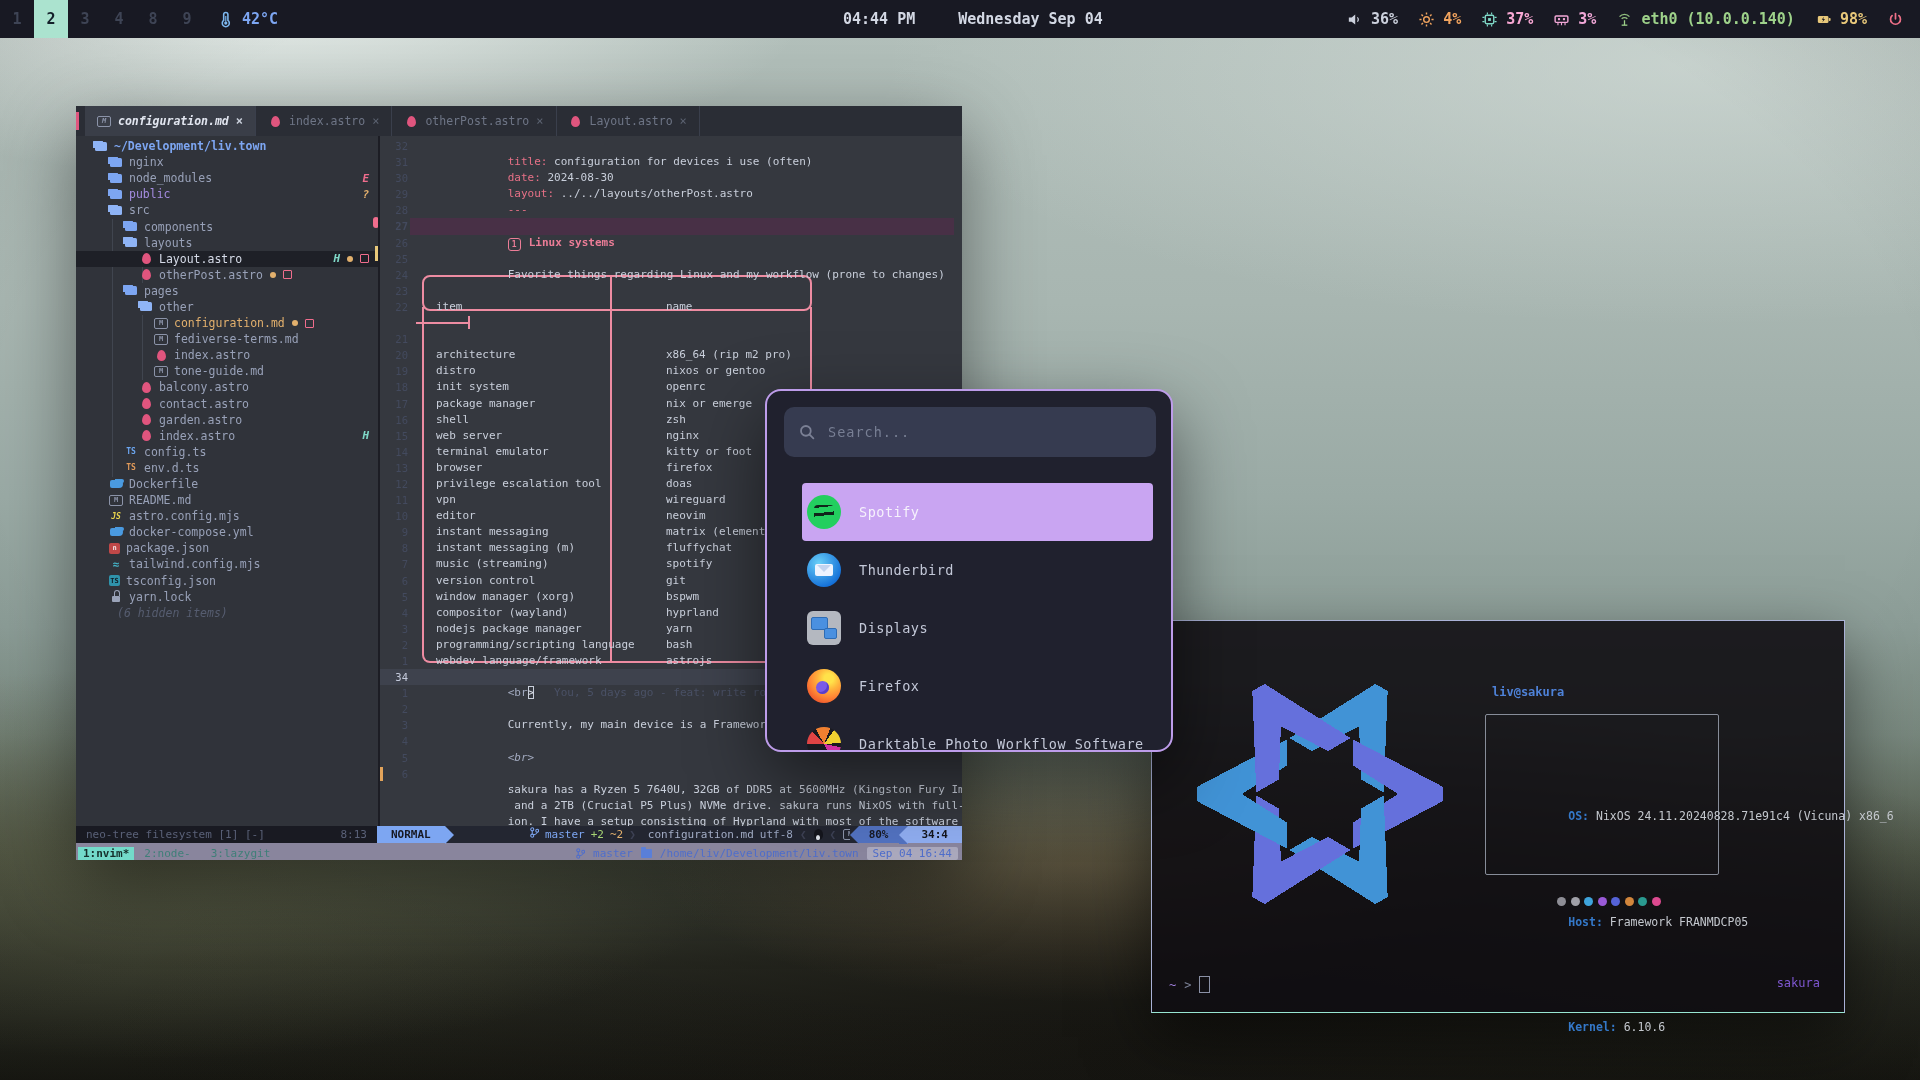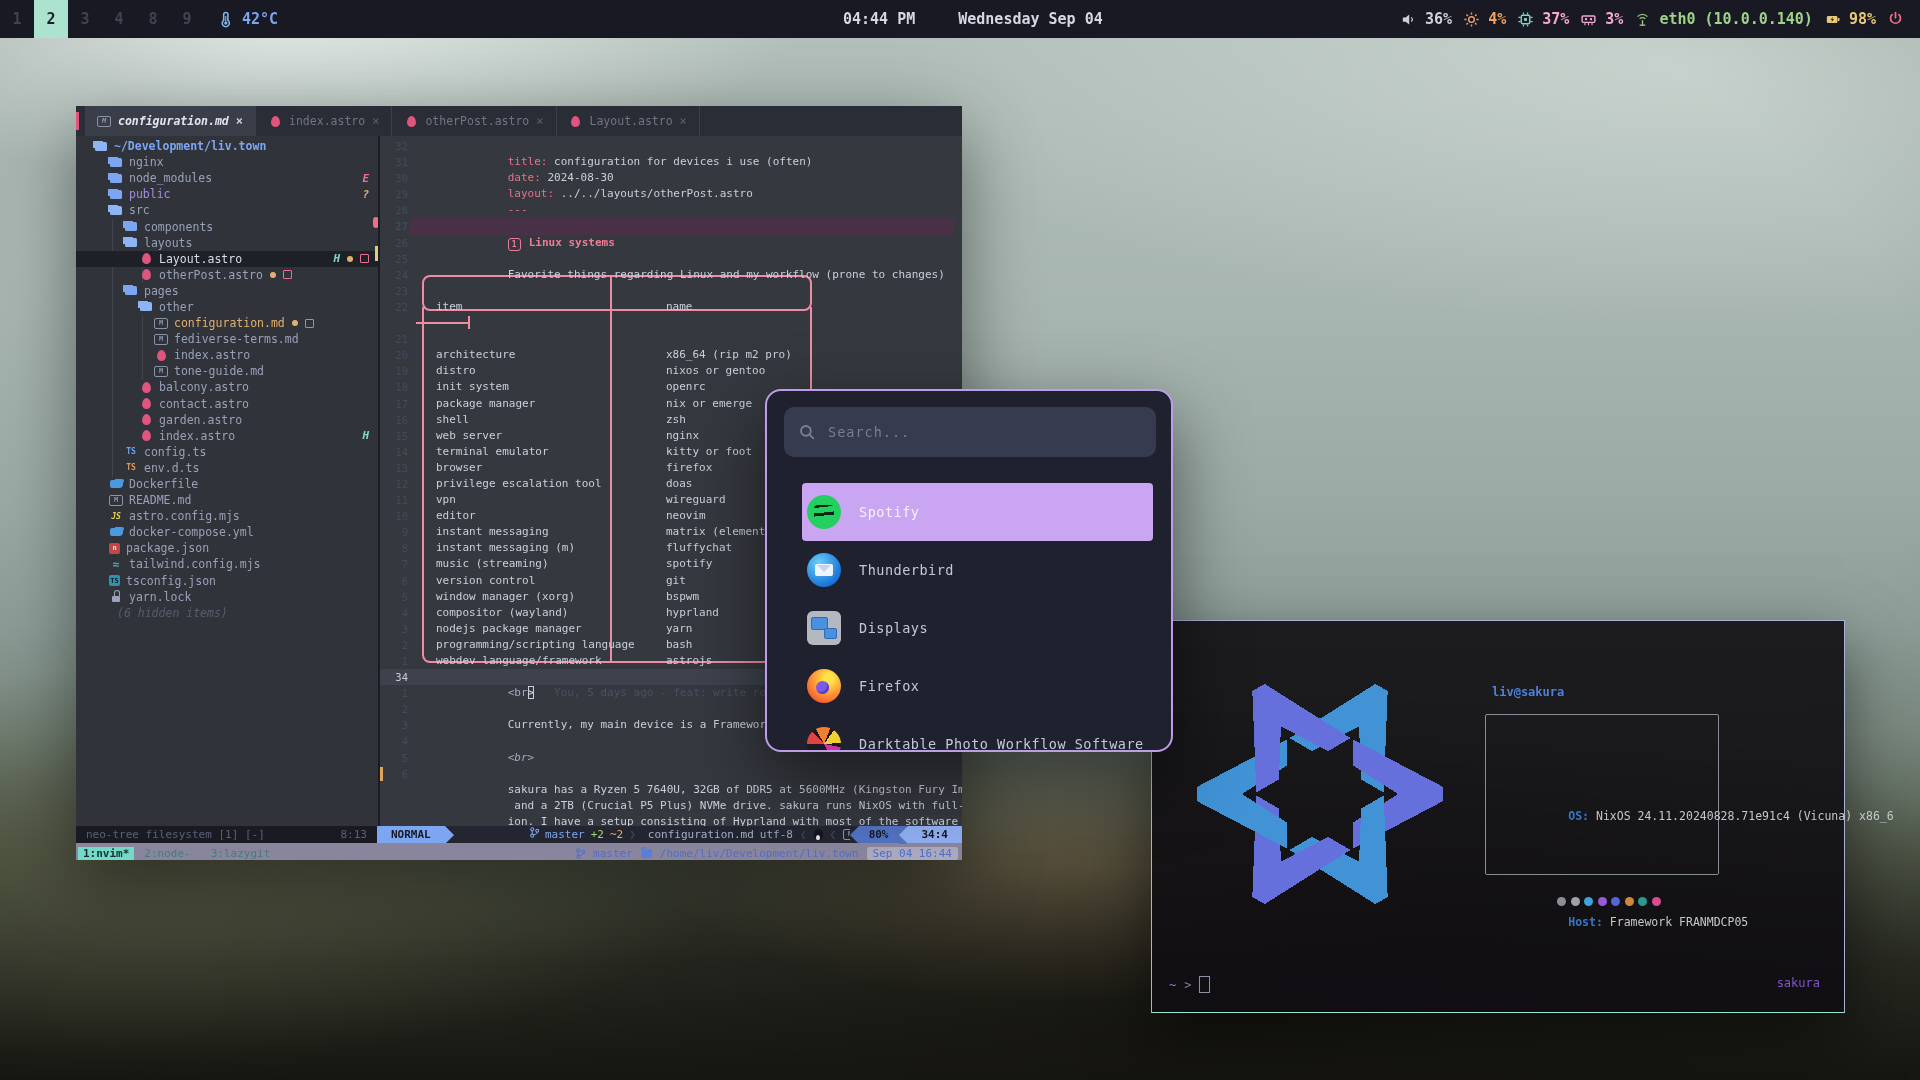--- a/index.html
+++ b/index.html
@@ -16,21 +16,21 @@
   .stage::after{content:"";position:absolute;inset:0;pointer-events:none;
     background:radial-gradient(1600px 900px at 50% 40%, transparent 60%, rgba(10,12,10,.18));}
 
   
   .topbar{position:absolute;left:0;top:0;width:1920px;height:38px;background:#181923;z-index:50;
     display:flex;align-items:center;color:#c9cfdd;font-size:15px;font-weight:600;}
   .ws{width:34px;height:38px;display:flex;align-items:center;justify-content:center;color:#3e4455;cursor:default;}
   .ws.active{background:#abe3cf;color:#14202a;}
   .tempmod{display:flex;align-items:center;gap:7px;margin-left:14px;color:#7da6f2;}
   .clock{position:absolute;left:843px;top:0;height:38px;display:flex;align-items:center;gap:43px;color:#d3d8e4;}
-  .mods{margin-left:auto;display:flex;align-items:flex-start;gap:11px;padding-right:16px;}
+  .mods{margin-left:auto;display:flex;align-items:flex-end;gap:20px;padding-right:16px;}
   .mod{display:flex;align-items:center;gap:8px;}
   .mod.vol{color:#ccd1dd}.mod.bri{color:#f0a35e}.mod.cpu{color:#f9a8d4}.mod.mem{color:#f2a8d8}
   .mod.net{color:#9ed28a}.mod.bat{color:#e8c87a}.mod.pow{color:#ef7088}
   .mico{display:inline-flex;width:17px;height:17px;}
   .mico svg{width:100%;height:100%;}
 
   
   .editor{position:absolute;left:76px;top:106px;width:886px;height:754px;z-index:10;
     background:#33363d;box-shadow:0 24px 70px rgba(0,0,0,.45);font-size:11.5px;}
   .tabline{height:30px;background:#2a2d35;display:flex;align-items:center;overflow:hidden;}
@@ -864,20 +864,23 @@
       
     
         <div class="frow">
           <span class="fk">OS:</span><span class="fv"> NixOS 24.11.20240828.71e91c4 (Vicuna) x86_6</span>
         </div>
       
         <div class="frow">
           <span class="fk">Host:</span><span class="fv"> Framework FRANMDCP05</span>
         </div>
       
+        <div class="frow">
+          <span class="fk">Kernel:</span><span class="fv"> 6.10.6</span>
+        </div>
       
         
       
         
       
         
       
         
       
         

